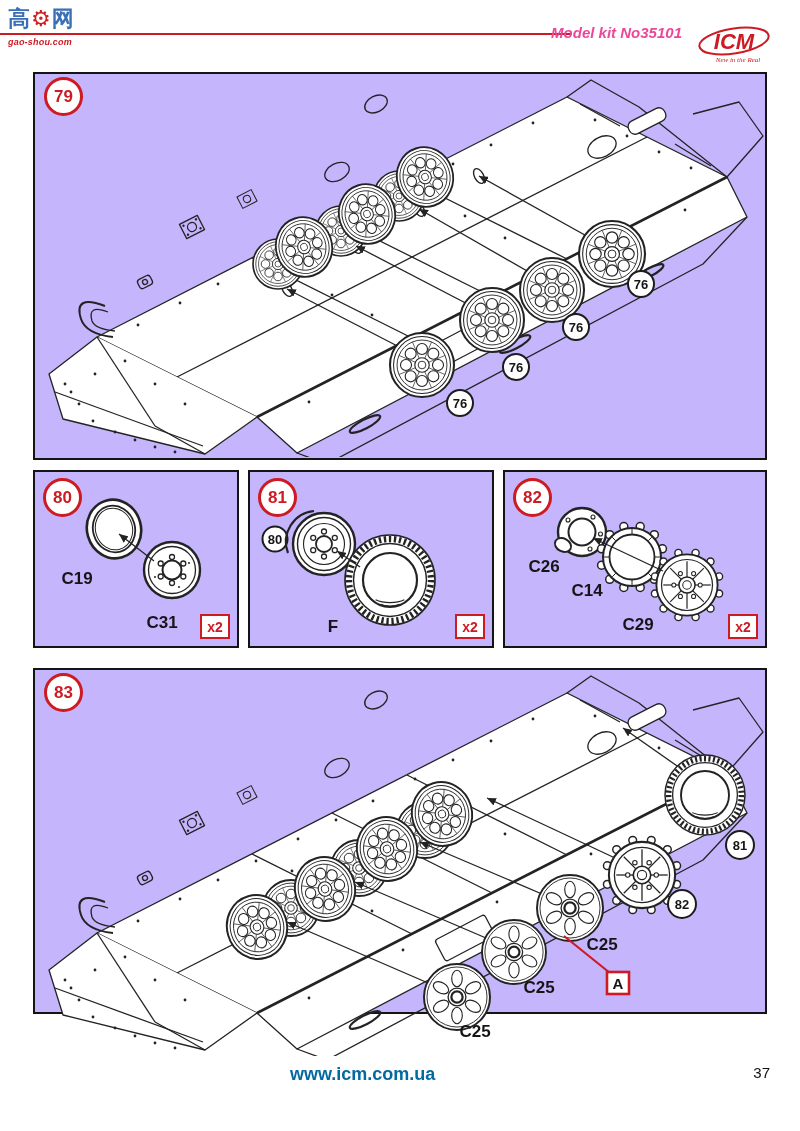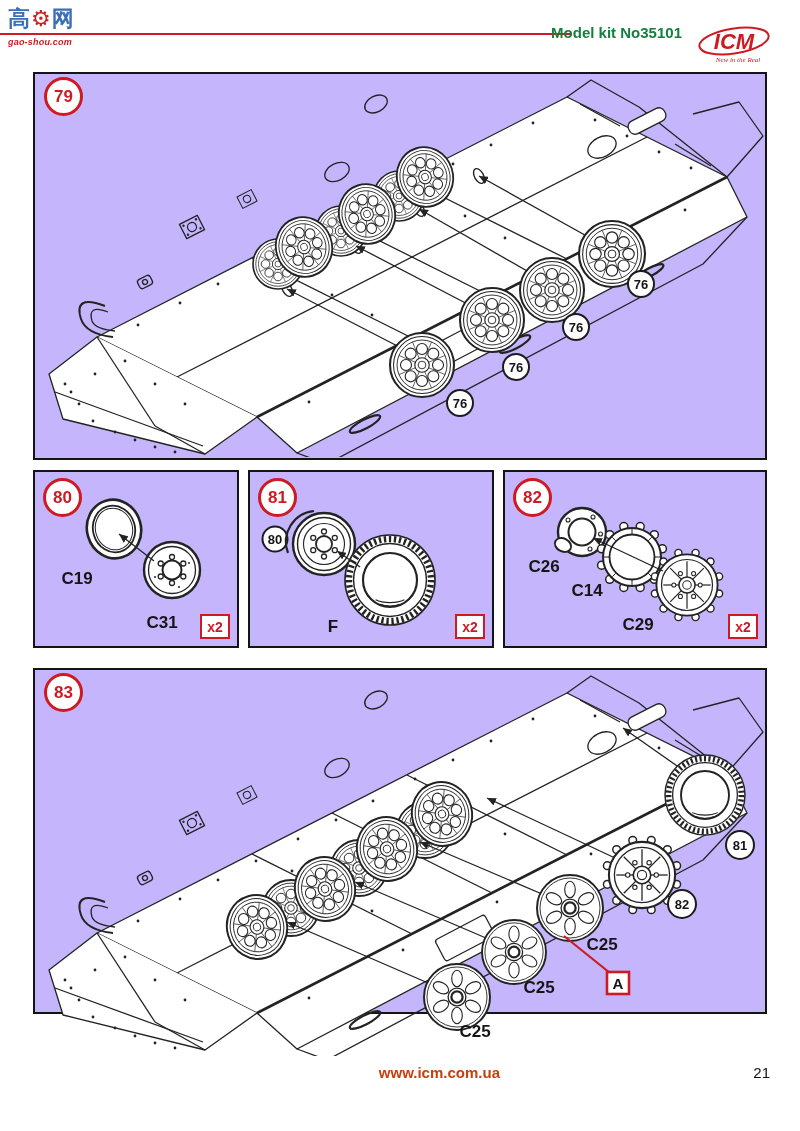--- a/index.html
+++ b/index.html
@@ -5,21 +5,21 @@
   html,body{margin:0;padding:0;background:#e8e8e8;}
   .page{position:relative;width:800px;height:1131px;background:#fff;overflow:hidden;
         font-family:"Liberation Sans",sans-serif;color:#1a1a1a;}
   
   .red-rule{position:absolute;left:0;top:33px;width:570px;height:2px;background:#ce1a23;}
   .watermark{position:absolute;left:8px;top:8px;width:80px;line-height:1;z-index:3;}
   .wm-row{display:flex;align-items:center;gap:1px;}
   .wm-cn{color:#3a6fb5;font-weight:bold;font-size:22px;text-shadow:0 0 1px #fff;}
   .wm-gear{color:#cc2020;font-size:22px;line-height:22px;}
   .wm-site{color:#ce1a23;font-weight:bold;font-style:italic;font-size:9px;margin-top:8px;letter-spacing:.2px;}
-  .kit-label{position:absolute;right:118px;top:24px;font-size:15px;font-weight:bold;color:#15803d;}
+  .kit-label{position:absolute;right:118px;top:24px;font-size:15px;font-weight:bold;color:#ec4899;font-style:italic;}
   .icm-logo{position:absolute;left:696px;top:24px;}
   
   .panel{position:absolute;border:2.5px solid #141414;background:#c4b5fd;box-sizing:border-box;}
   #p79{left:33px;top:72px;width:734px;height:388px;}
   #p80{left:33px;top:470px;width:206px;height:178px;}
   #p81{left:248px;top:470px;width:246px;height:178px;}
   #p82{left:503px;top:470px;width:264px;height:178px;}
   #p83{left:33px;top:668px;width:734px;height:346px;}
   .step-badge{position:absolute;width:33px;height:33px;border:3px solid #ce1a23;border-radius:50%;
       background:#fff;color:#ce1a23;font-weight:bold;font-size:17px;display:flex;
@@ -28,22 +28,22 @@
       color:#ce1a23;font-weight:bold;font-size:14px;display:flex;align-items:center;justify-content:center;
       background:#fff;z-index:2;margin-top:44px;}
   
   svg.art{display:block;}
   svg.art text{font-family:"Liberation Sans",sans-serif;font-weight:bold;fill:#151515;}
   .plabel{font-size:17px;text-anchor:middle;}
   .callout-t{font-size:13px;text-anchor:middle;}
   .rv{fill:#232323;stroke:none;}
   .arr{stroke:#232323;stroke-width:1.3;fill:none;}
   
-  .site-link{position:absolute;left:290px;top:1064px;width:210px;text-align:right;
-      color:#c2410c;font-weight:bold;font-size:15px;}
+  .site-link{position:absolute;left:290px;top:1064px;width:210px;text-align:left;
+      color:#0369a1;font-weight:bold;font-size:18px;}
   .page-num{position:absolute;right:30px;top:1064px;font-size:15px;color:#111;}
 </style>
 </head>
 <body>
 
 <div class="page">
 
   <svg width="0" height="0" style="position:absolute" aria-hidden="true">
     <defs>
       <marker id="ah" markerWidth="10" markerHeight="8" refX="9" refY="4" orient="auto" markerUnits="userSpaceOnUse">
@@ -454,14 +454,14 @@
 
       <g>
         <line x1="529" y1="266" x2="575" y2="303" stroke="#ce1a23" stroke-width="2.2"></line>
         <rect x="572" y="302" width="22" height="22" fill="#fff" stroke="#ce1a23" stroke-width="2.6"></rect>
         <text x="583" y="319" text-anchor="middle" font-size="15" font-weight="bold" fill="#ce1a23">A</text>
       </g>
     </svg>
   </section>
 
   <div class="site-link">www.icm.com.ua</div>
-  <div class="page-num">21</div>
+  <div class="page-num">37</div>
 </div>
 
 </body></html>

